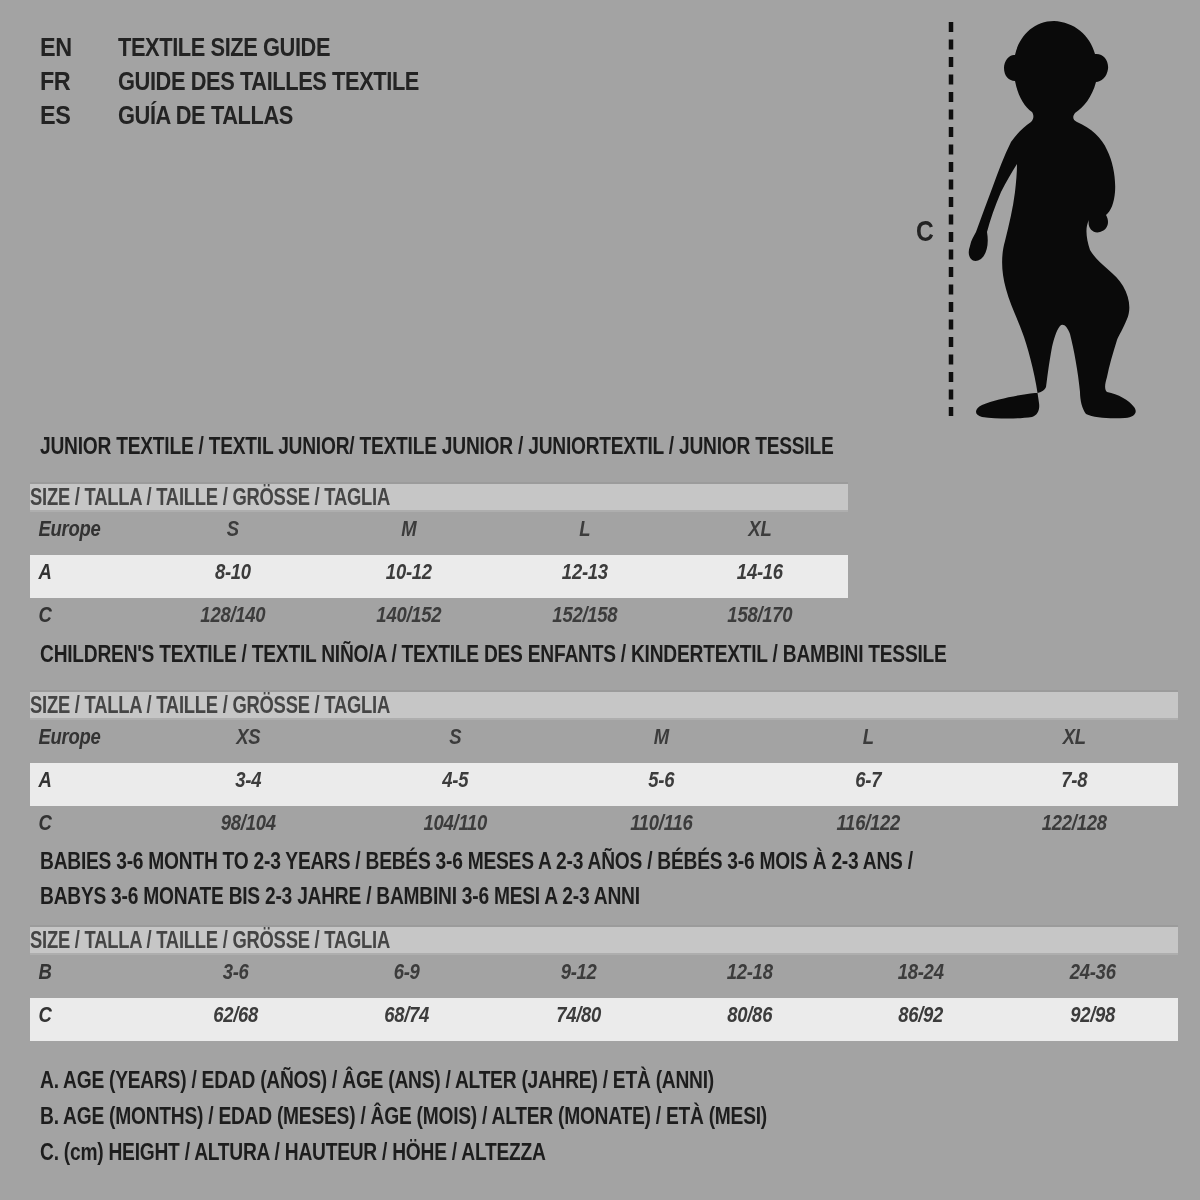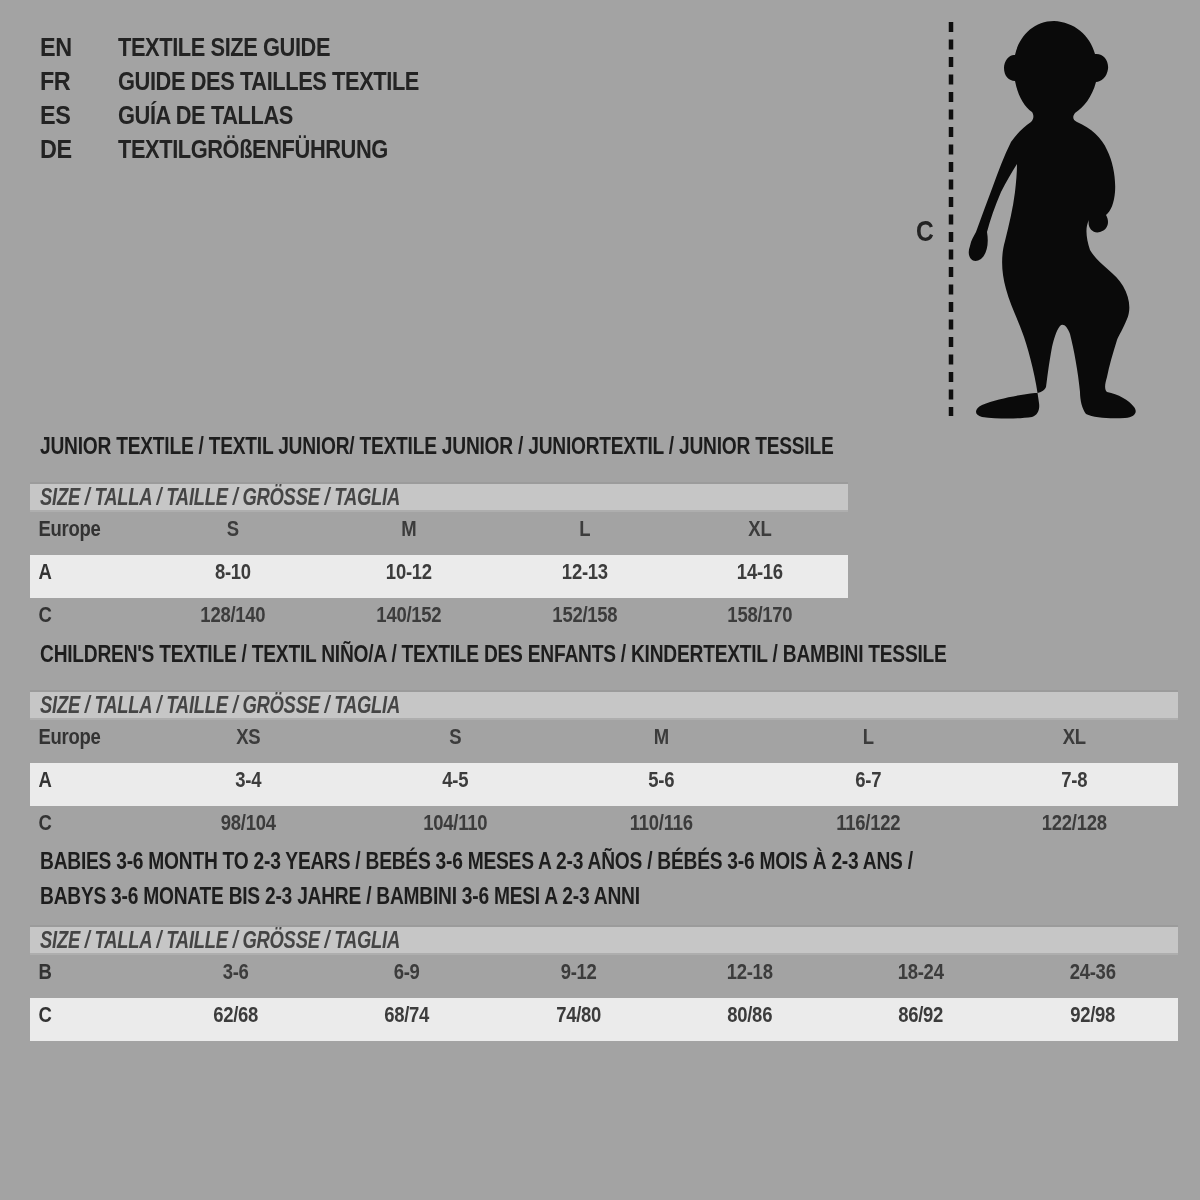--- a/index.html
+++ b/index.html
@@ -19,24 +19,24 @@
   .fig-label{position:absolute;left:916px;top:214px;font-weight:bold;font-size:30px;
              transform:scaleX(0.82);transform-origin:0 50%;}
 
   
   .sec-title{position:absolute;font-weight:bold;font-size:24px;letter-spacing:-0.3px;
              transform:scaleX(0.80);transform-origin:0 0;white-space:nowrap;line-height:35px;color:#1d1d1d;}
 
   
   .tbl{position:absolute;}
   .size-bar{height:26px;background:#c6c6c6;border-top:2px solid #9b9b9b;border-bottom:2px solid #aeaeae;
-            line-height:26px;padding-left:10px;overflow:hidden;font-style:italic;}
+            line-height:26px;overflow:hidden;}
   .size-bar .bar-text{display:inline-block;font-weight:bold;font-size:23px;color:#454545;
             letter-spacing:-0.3px;transform:scaleX(0.80);transform-origin:0 50%;white-space:nowrap;}
-  .trow{display:grid;height:43px;line-height:33px;}
+  .trow{display:grid;height:43px;line-height:33px;font-style:italic;}
   .cols5{grid-template-columns:115px repeat(4,1fr);}
   .cols6{grid-template-columns:115px repeat(5,1fr);}
   .cols7{grid-template-columns:120px repeat(6,1fr);}
   .trow.alt{background:#ebebeb;}
   .cell{font-weight:bold;font-size:22px;color:#3c3c3c;text-align:center;letter-spacing:-0.3px;
         transform:scaleX(0.84);transform-origin:50% 50%;white-space:nowrap;}
   .cell.lbl{text-align:left;padding-left:10px;transform-origin:0 50%;color:#333333;}
 
   
   .legend{position:absolute;left:40px;top:1062px;}
@@ -53,24 +53,20 @@
       <span class="lang-code">EN</span>
       <span class="lang-label">TEXTILE SIZE GUIDE</span>
     </div>
     <div class="lang-row">
       <span class="lang-code">FR</span>
       <span class="lang-label">GUIDE DES TAILLES TEXTILE</span>
     </div>
     <div class="lang-row">
       <span class="lang-code">ES</span>
       <span class="lang-label">GUÍA DE TALLAS</span>
-    </div>
-    <div class="lang-row">
-      <span class="lang-code">DE</span>
-      <span class="lang-label">TEXTILGRÖßENFÜHRUNG</span>
     </div>
   </div>
 
   <svg class="figure-svg" viewBox="0 0 200 406" xmlns="http://www.w3.org/2000/svg" aria-hidden="true">
     <line x1="11" y1="8" x2="11" y2="402" stroke="#0e0e0e" stroke-width="4.5" stroke-dasharray="10 7.5"></line>
     <path fill="#0a0a0a" transform="translate(28,4)" d="
       M 86 3
       C 106 4 122 17 127 36
       C 135 35 141 42 140 51
       C 139 59 133 64 128 64
@@ -201,14 +197,19 @@
       <span class="cell lbl">C</span>
       <span class="cell">62/68</span>
       <span class="cell">68/74</span>
       <span class="cell">74/80</span>
       <span class="cell">80/86</span>
       <span class="cell">86/92</span>
       <span class="cell">92/98</span>
     </div>
   </div>
 
+  <div class="legend">
+    <div class="legend-line">A. AGE (YEARS) / EDAD (AÑOS) / ÂGE (ANS) / ALTER (JAHRE) / ETÀ (ANNI)</div>
+    <div class="legend-line">B. AGE (MONTHS) / EDAD (MESES) / ÂGE (MOIS) / ALTER (MONATE) / ETÀ (MESI)</div>
+    <div class="legend-line">C. (cm) HEIGHT / ALTURA / HAUTEUR / HÖHE / ALTEZZA</div>
+  </div>
 
 </div>
 
 </body></html>

